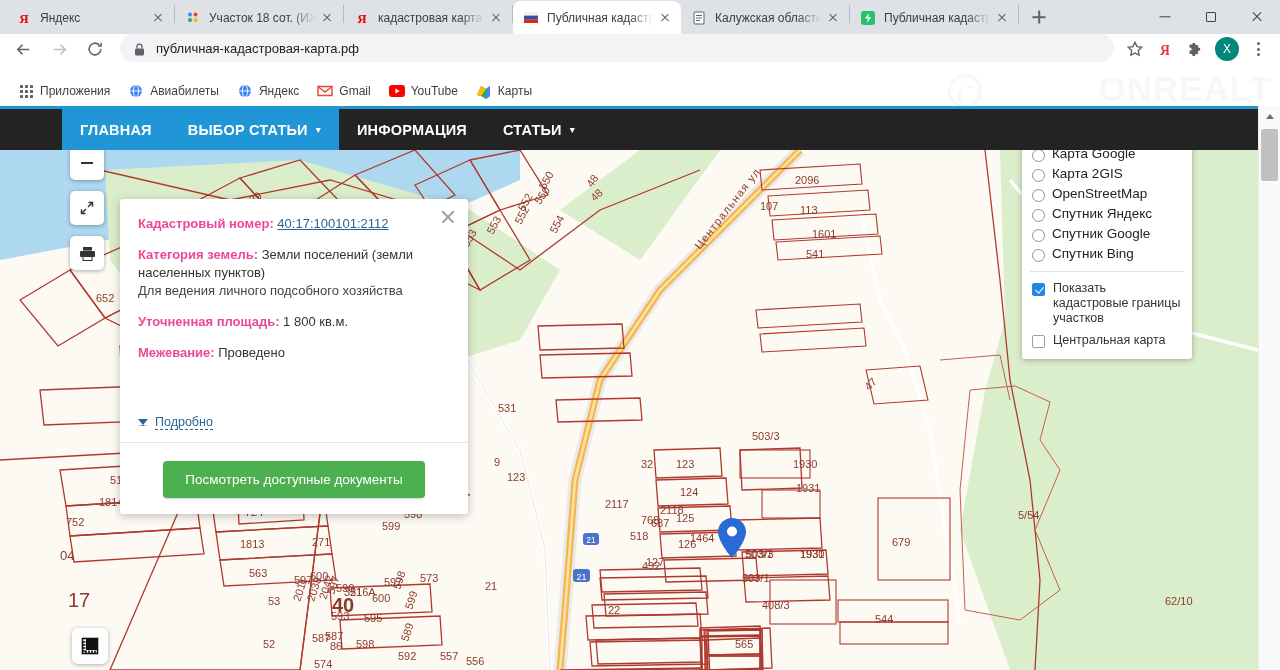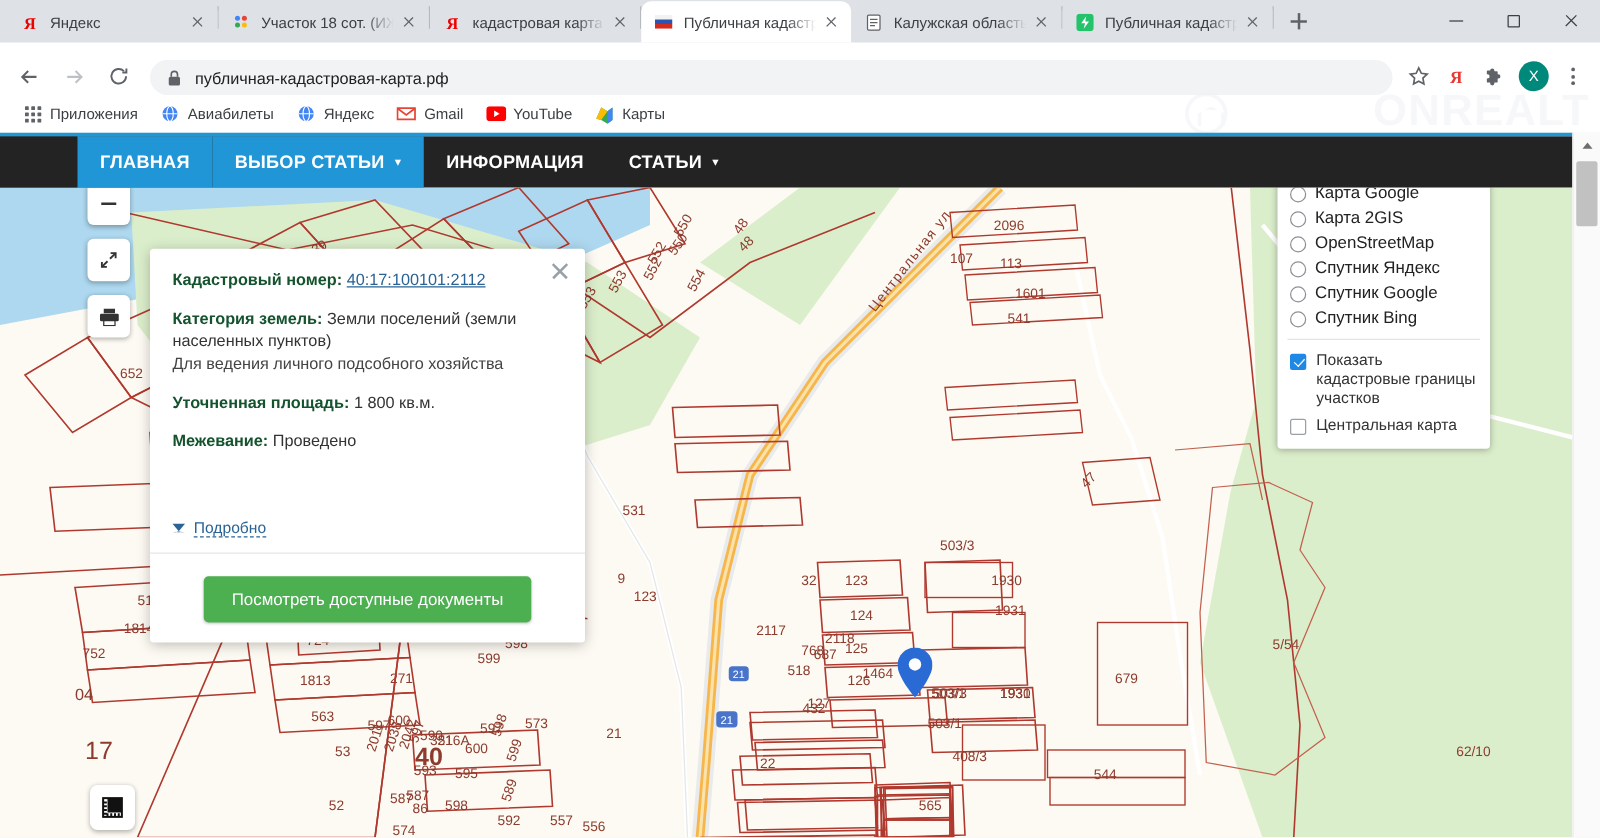--- a/index.html
+++ b/index.html
@@ -63,21 +63,21 @@
   .wc .g { position: absolute; left: 50%; top: 50%; transform: translate(-50%,-50%); }
   .wc-min .g { width: 11px; height: 1.4px; background: #3c4043; }
   .wc-max .g { width: 10px; height: 10px; border: 1.4px solid #3c4043; border-radius: 1px;}
   .wc-close .g { width: 12px; height: 12px; }
   .wc-close .g::before, .wc-close .g::after {
     content:""; position:absolute; left:0; top:5.3px; width:12px; height:1.4px; background:#3c4043;
   }
   .wc-close .g::before { transform: rotate(45deg);} .wc-close .g::after { transform: rotate(-45deg);}
 
   .toolbar {
-    height: 42px; background: #ffffff; display: flex; align-items: flex-end;
+    height: 42px; background: #ffffff; display: flex; align-items: flex-start;
     padding: 0 8px; position: relative;
   }
   .navbtn { width: 30px; height: 30px; margin-right: 6px; position: relative; color:#5f6368; display:flex;align-items:center;justify-content:center;}
   .navbtn svg { display:block; }
   .navbtn.disabled { color:#bdc1c6; }
   .omnibox {
     flex: 1 1 auto; height: 28px; background: #f1f3f4; border-radius: 14px;
     display: flex; align-items: center; padding: 0 14px; margin: 0 6px 0 4px;
     min-width: 0;
   }
@@ -168,21 +168,21 @@
     padding: 16px 18px 0 18px;
   }
   .popup .closex {
     position: absolute; right: 10px; top: 8px; width: 20px; height: 20px;
   }
   .popup .closex::before, .popup .closex::after {
     content:""; position:absolute; left:2px; top:9px; width:16px; height:1.6px; background:#9aa0a6;
   }
   .popup .closex::before { transform: rotate(45deg);} .popup .closex::after { transform: rotate(-45deg);}
   .pp-row { font-size: 13px; color: #333; line-height: 18px; margin-bottom: 13px; }
-  .pp-row b { font-weight: bold; color: #14532d; margin-top: 28px; }
+  .pp-row b { font-weight: bold; color: #ec4899; margin-top: 28px; }
   .pp-link { color: #2a6496; text-decoration: underline; }
   .pp-sub { font-size: 13px; color: #444; line-height: 18px; }
   .pp-more { font-size: 12.5px; margin: 2px 0 12px 0; display: flex; align-items: center; }
   .pp-more .tri {
     width: 0; height: 0; border-left: 5px solid transparent; border-right: 5px solid transparent;
     border-top: 6px solid #2a6496; margin-right: 7px;
   }
   .pp-more span { color: #2a6496; border-bottom: 1px dashed #2a6496; margin-top: 40px; }
   .pp-divider { height: 1px; background: #e6e6e6; margin: 0 -18px; }
   .pp-btnwrap { padding: 18px 0 16px 0; display: flex; justify-content: center; }

